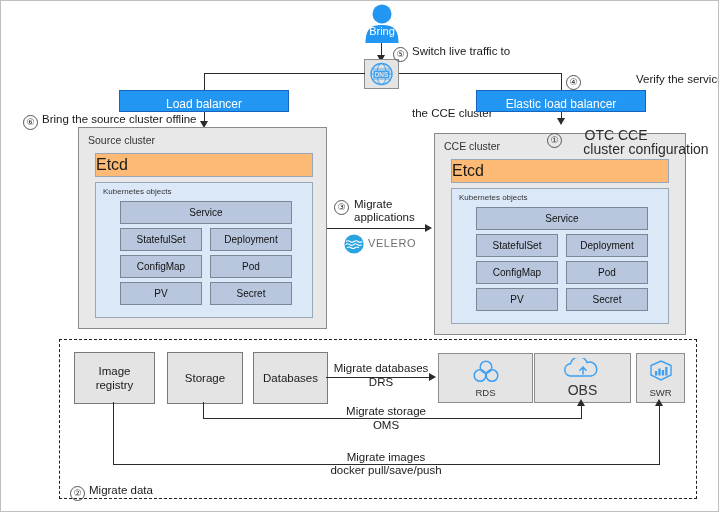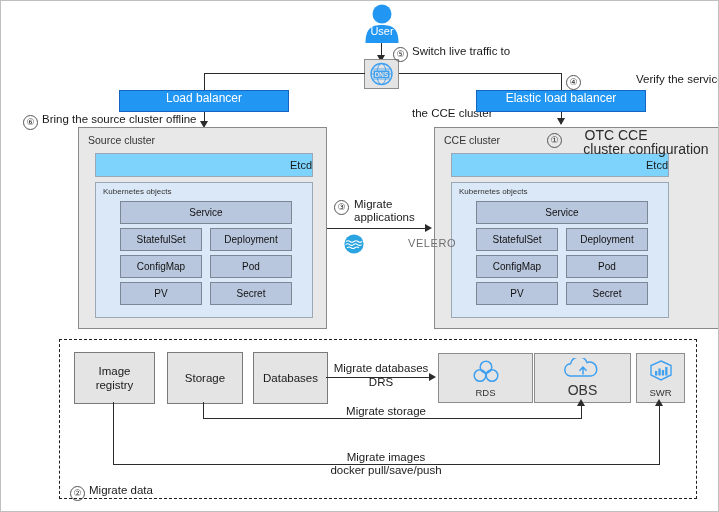--- a/index.html
+++ b/index.html
@@ -40,38 +40,38 @@
     color:#333;
     vertical-align:middle;
   }
 
   
   .lbbar{
     background:#2196f3;
     border:1px solid #1565c0;
     color:#ffffff;
     font-size:12px;
-    display:flex;align-items:flex-start;justify-content:center;
+    display:flex;align-items:flex-end;justify-content:center;
   }
 
   
   .cluster{
     background:#e8e8e8;
     border:1px solid #8a8a8a;
   }
   .cluster-title{
     position:absolute;left:9px;top:6px;
     font-size:10.5px;color:#333;
   }
   .etcd{
     position:absolute;
-    background:#7dd3fc;
+    background:#fdba74;
     border:1px solid #9aa7b5;
-    display:flex;align-items:center;justify-content:flex-end;
-    font-size:11px;color:#1a1a1a;
+    display:flex;align-items:center;justify-content:flex-start;
+    font-size:16px;color:#1a1a1a;
   }
   .kobj{
     position:absolute;
     background:#dbe8f7;
     border:1px solid #9aa7b5;
   }
   .kobj-title{
     position:absolute;left:7px;top:4px;
     font-size:8px;color:#333;
   }
@@ -129,35 +129,34 @@
     color:#2b2b2b;
     text-align:center;
     white-space:pre-line;
   }
 
   .velero-text{
     position:absolute;
     font-size:11px;
     letter-spacing:0.6px;
     color:#6f6f72;
-    margin-left:40px;
   }
 </style>
 </head>
 <body>
 
 <div id="canvas">
 
   <div class="abs" style="left:358px;top:2px;width:46px;height:40px;">
     <svg width="46" height="40" viewBox="0 0 46 40">
       <circle cx="23" cy="11" r="9.5" fill="#2196f3"></circle>
       <path d="M6.5 40 C6.5 26 12 22 23 22 C34 22 39.5 26 39.5 40 Z" fill="#2196f3"></path>
     </svg>
   </div>
-  <div class="abs txt" style="left:358px;top:24px;width:46px;text-align:center;color:#ffffff;font-size:11px;">User</div>
+  <div class="abs txt" style="left:358px;top:24px;width:46px;text-align:center;color:#ffffff;font-size:11px;">Bring</div>
 
   <div class="ln lnv abs" style="left:380px;top:42px;height:15px;"></div>
   <div class="arrow down abs" style="left:376px;top:54px;"></div>
 
   <div class="abs" style="left:363px;top:58px;width:35px;height:30px;background:#e4e4e4;border:1px solid #8d8d8d;">
     <svg width="33" height="28" viewBox="0 0 33 28">
       <circle cx="16.5" cy="14" r="10.5" fill="none" stroke="#3fa0f0" stroke-width="1.4"></circle>
       <ellipse cx="16.5" cy="14" rx="4.6" ry="10.5" fill="none" stroke="#3fa0f0" stroke-width="1"></ellipse>
       <line x1="6" y1="14" x2="27" y2="14" stroke="#3fa0f0" stroke-width="1"></line>
       <line x1="7.6" y1="9" x2="25.4" y2="9" stroke="#3fa0f0" stroke-width="0.8"></line>
@@ -230,21 +229,21 @@
 
       <div class="kbox" style="left:24px;top:99px;width:80px;height:21px;">
         <span>PV</span>
       </div>
       <div class="kbox" style="left:114px;top:99px;width:80px;height:21px;">
         <span>Secret</span>
       </div>
     </div>
   </div>
 
-  <div class="cluster abs" style="left:433px;top:126px;width:286px;height:202px;">
+  <div class="cluster abs" style="left:433px;top:132px;width:252px;height:202px;">
     <div class="cluster-title">CCE cluster</div>
 
     <div class="etcd" style="left:16px;top:25px;width:216px;height:22px;">
       <span>Etcd</span>
     </div>
 
     <div class="kobj" style="left:16px;top:54px;width:216px;height:134px;">
       <div class="kobj-title">Kubernetes objects</div>
 
       <div class="kbox" style="left:24px;top:18px;width:170px;height:21px;">
@@ -354,20 +353,21 @@
   <div class="ln lnh abs" style="left:325px;top:376px;width:105px;"></div>
   <div class="arrow right abs" style="left:428px;top:372px;"></div>
   <div class="abs txt center" style="left:330px;top:361px;width:100px;">Migrate databases</div>
   <div class="abs txt center" style="left:330px;top:375px;width:100px;">DRS</div>
 
   <div class="ln lnv abs" style="left:202px;top:401px;height:16px;"></div>
   <div class="ln lnh abs" style="left:202px;top:417px;width:378px;"></div>
   <div class="ln lnv abs" style="left:580px;top:404px;height:14px;"></div>
   <div class="arrow up abs" style="left:576px;top:398px;"></div>
   <div class="abs txt center" style="left:330px;top:404px;width:110px;">Migrate storage</div>
+  <div class="abs txt center" style="left:330px;top:418px;width:110px;">OMS</div>
 
   <div class="ln lnv abs" style="left:112px;top:401px;height:62px;"></div>
   <div class="ln lnh abs" style="left:112px;top:463px;width:547px;"></div>
   <div class="ln lnv abs" style="left:658px;top:404px;height:59px;"></div>
   <div class="arrow up abs" style="left:654px;top:398px;"></div>
   <div class="abs txt center" style="left:320px;top:450px;width:130px;">Migrate images</div>
   <div class="abs txt center" style="left:305px;top:463px;width:160px;">docker pull/save/push</div>
 
 </div>
 

